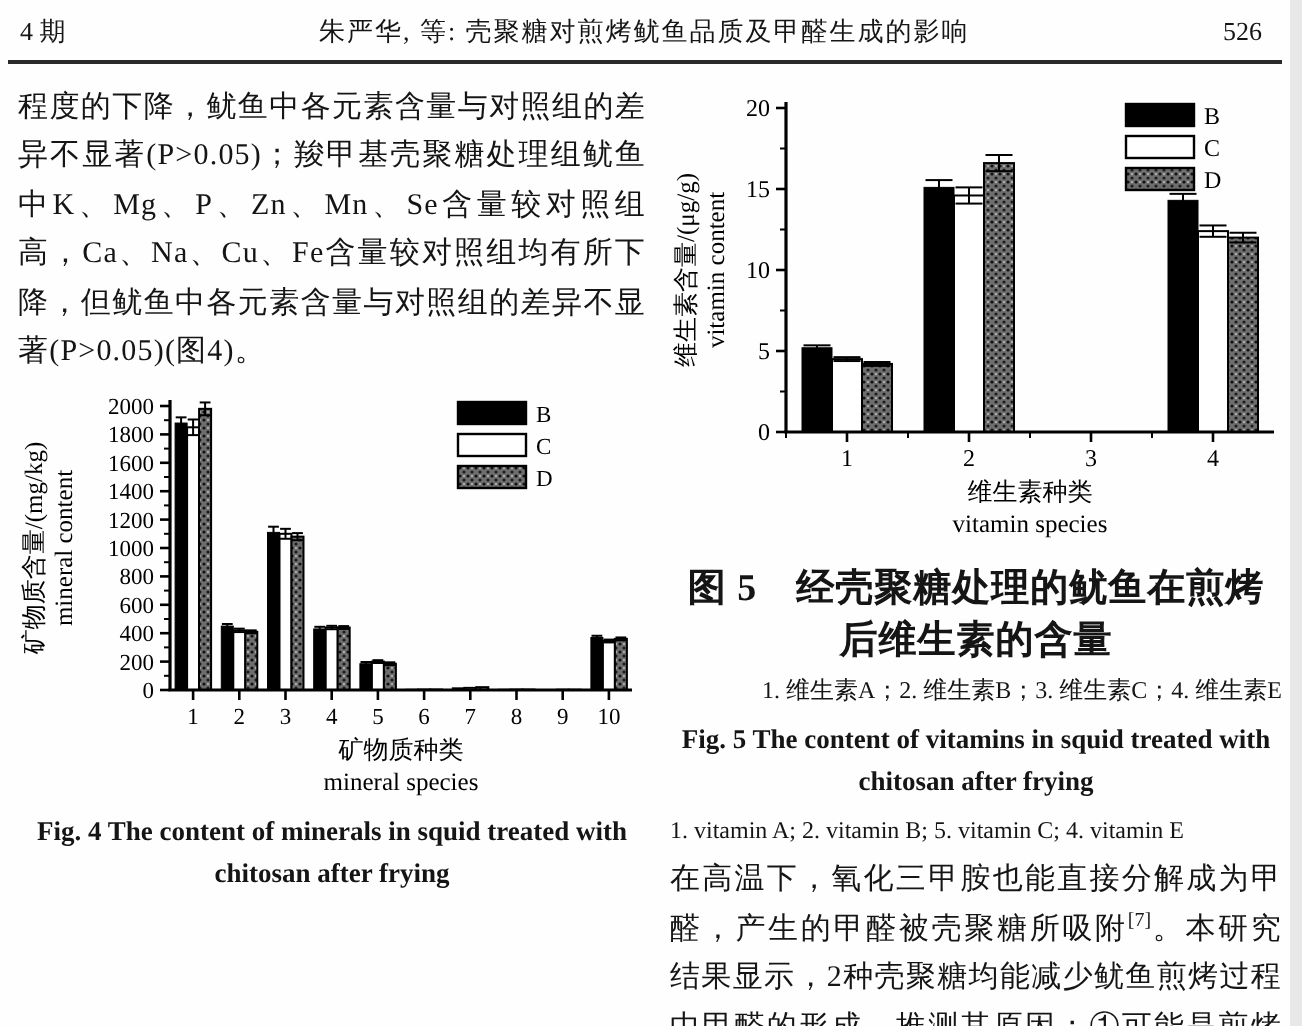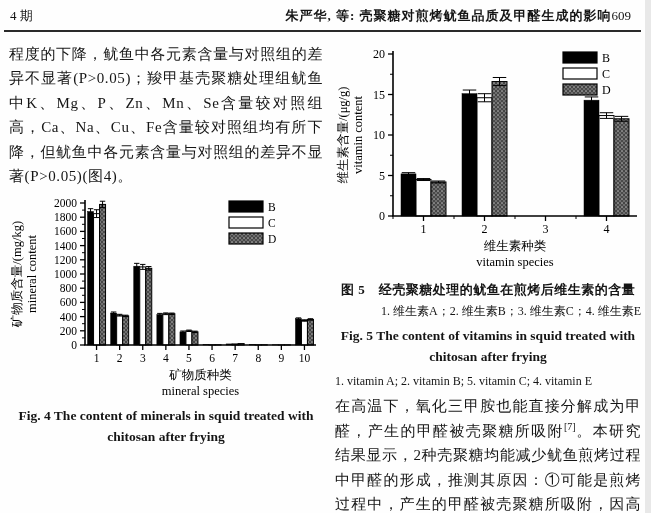--- a/index.html
+++ b/index.html
@@ -6,48 +6,48 @@
   .page{
     width:645px;height:513px;background:#fefefe;color:#151515;
     font-family:"Liberation Serif","DejaVu Serif",serif;
     position:relative;overflow:hidden;box-sizing:border-box;
   }
   .hdr{
     display:flex;align-items:baseline;
     padding:7px 14px 3px 10px;font-size:13px;
   }
   .hdr .issue{flex:0 0 auto;}
-  .hdr .rtitle{flex:1 1 auto;text-align:right;letter-spacing:1px;font-weight:bold;}
+  .hdr .rtitle{flex:1 1 auto;text-align:center;letter-spacing:1px;}
   .hdr .pageno{flex:0 0 auto;}
   .hrule{border:none;border-top:2px solid #2a2a2a;margin:2px 4px 0 4px;}
   .cols{display:flex;gap:12px;padding:6px 6px 0 9px;box-sizing:border-box;}
   .col{box-sizing:border-box;}
   .col.left{width:318px;}
   .col.right{width:306px;}
   .body-text{
     font-size:15px;line-height:1.63;text-align:justify;
     letter-spacing:0.6px;margin:4px 0 2px 0;
   }
   .body-text sup{font-size:10px;letter-spacing:0;}
   .chart{display:block;margin:4px auto 0 auto;}
-  .cap-zh{font-weight:bold;font-size:13px;text-align:center;margin-top:5px;letter-spacing:0.5px;}
+  .cap-zh{font-weight:bold;font-size:19px;text-align:center;margin-top:5px;letter-spacing:0.5px;}
   .cap-items{font-size:12px;line-height:1.55;margin-top:3px;text-align:right;}
   .cap-en{font-weight:bold;font-size:13.5px;text-align:center;line-height:1.6;margin:4px auto 0 auto;max-width:302px;}
   .cap-items-en{font-size:12px;line-height:1.55;margin-top:4px;text-align:justify;}
   svg text{font-family:"Liberation Serif","DejaVu Serif",serif;fill:#000;}
 </style>
 </head>
 <body>
 
 <div class="page">
 
   <div class="hdr">
     <span class="issue">4 期</span>
     <span class="rtitle">朱严华, 等: 壳聚糖对煎烤鱿鱼品质及甲醛生成的影响</span>
-    <span class="pageno">609</span>
+    <span class="pageno">526</span>
   </div>
   <hr class="hrule">
 
   <div class="cols">
 
     <div class="col left">
       <p class="body-text">程度的下降，鱿鱼中各元素含量与对照组的差异不显著(P&gt;0.05)；羧甲基壳聚糖处理组鱿鱼中K、Mg、P、Zn、Mn、Se含量较对照组高，Ca、Na、Cu、Fe含量较对照组均有所下降，但鱿鱼中各元素含量与对照组的差异不显著(P&gt;0.05)(图4)。</p>
 
       <svg id="chart-fig4" class="chart" viewBox="0 0 314 208" width="314" height="208">
           <defs>

